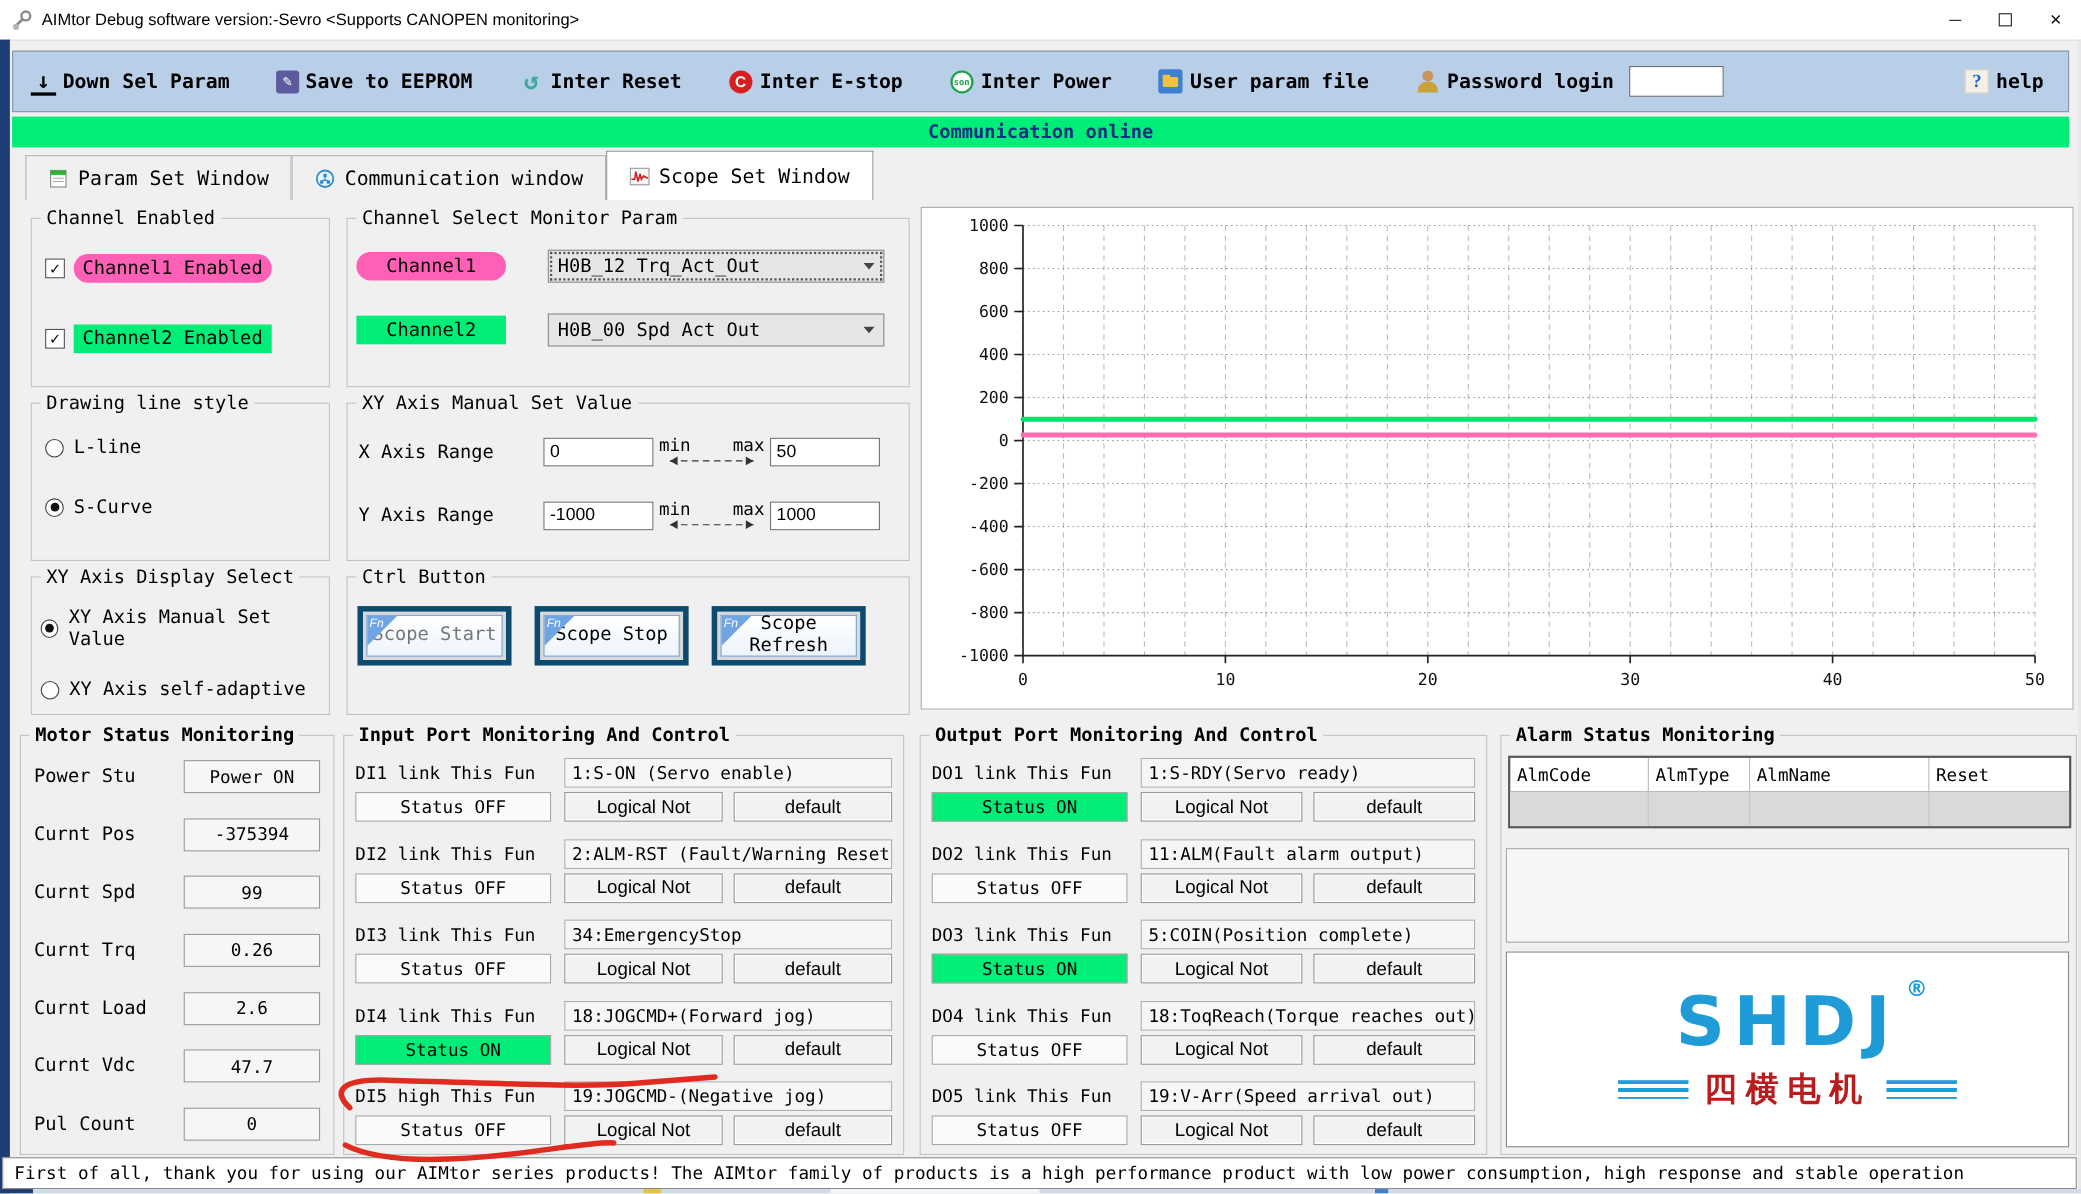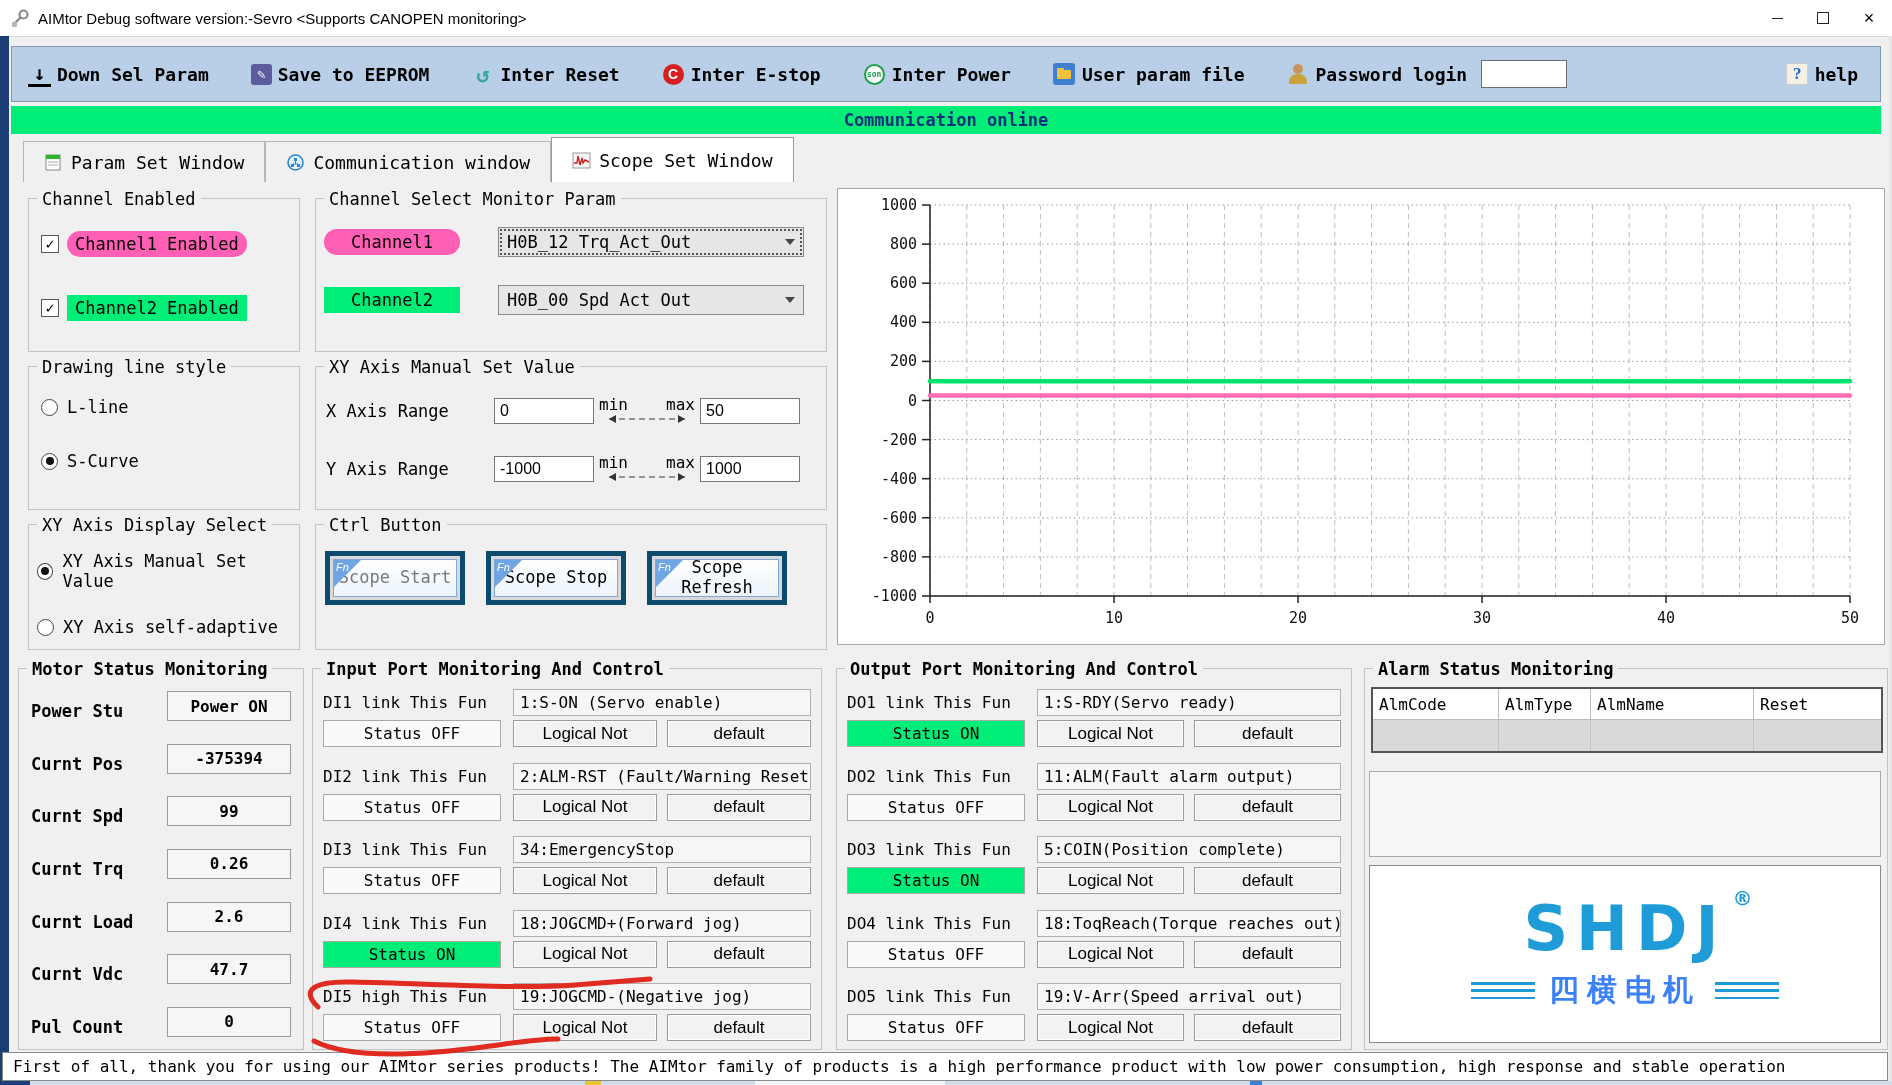--- a/index.html
+++ b/index.html
@@ -84,21 +84,21 @@
   
   .scope-btn-outer{width:140px;height:54px;background:#d9d9d9;border:5px solid #0c4a6e;padding:3px;box-sizing:border-box;cursor:default;}
   .scope-btn{width:100%;height:100%;border:1px solid #7fa8d6;background:linear-gradient(#ffffff,#edf4fc);
              position:relative;display:flex;align-items:center;justify-content:center;text-align:center;
              font-size:17px;box-sizing:border-box;line-height:1.15;}
   .fn-corner{position:absolute;left:0;top:0;width:0;height:0;border-top:27px solid #6fa5e2;border-right:27px solid transparent;}
   .fn-text{position:absolute;left:2px;top:1px;color:#fff;font-size:11px;font-family:"Liberation Sans",sans-serif;font-style:italic;}
   
   .chart-panel{left:837px;top:188px;width:1048px;height:457px;background:#fff;border:1px solid #a8a8a8;box-sizing:border-box;}
   
-  .mrow{display:flex;align-items:flex-end;justify-content:space-between;font-weight:bold;}
+  .mrow{display:flex;align-items:center;justify-content:space-between;}
   .mlabel{font-size:17px;}
   .mval{width:124px;height:30px;background:#f6f6f6;border:1px solid #9a9a9a;display:flex;align-items:center;
         justify-content:center;font-size:16px;box-sizing:border-box;}
   .port-block{display:grid;grid-template-columns:178px 1fr;row-gap:4px;column-gap:12px;}
   .port-name{font-size:16px;align-self:center;white-space:nowrap;}
   .func-box{height:27px;background:#f6f6f6;border:1px solid #b0b0b0;display:flex;align-items:center;
             padding:0 6px;font-size:16px;box-sizing:border-box;white-space:nowrap;overflow:hidden;}
   .status-box{height:27px;background:#fafafa;border:1px solid #a8a8a8;display:flex;align-items:center;
               justify-content:center;font-size:16px;box-sizing:border-box;}
   .status-box.on{background:#00ee77;}
@@ -113,21 +113,21 @@
   .alarm-erow{display:flex;height:31px;background:#d9d9d9;}
   .alarm-ecell{border-right:1px solid #c4c4c4;box-sizing:border-box;}
   .alarm-empty{background:#f6f6f6;border:1px solid #a8a8a8;box-sizing:border-box;}
   .logo-box{background:#fff;border:1px solid #888;box-sizing:border-box;display:flex;flex-direction:column;
             align-items:center;justify-content:center;}
   .logo-main{font-family:"DejaVu Sans",sans-serif;font-weight:bold;font-size:62px;letter-spacing:8px;
              color:#1f9cd8;line-height:1;position:relative;}
   .logo-reg{font-size:20px;position:absolute;top:-10px;right:-26px;letter-spacing:0;}
   .logo-sub{display:flex;align-items:center;gap:14px;margin-top:10px;}
   .logo-lines{width:64px;height:17px;background:repeating-linear-gradient(#1f9cd8 0 3px,transparent 3px 7.5px);}
-  .logo-cn{font-family:"DejaVu Sans",sans-serif;font-weight:bold;font-size:30px;color:#3b82f6;letter-spacing:8px;}
+  .logo-cn{font-family:"DejaVu Sans",sans-serif;font-weight:bold;font-size:30px;color:#b91c1c;letter-spacing:8px;}
   
   .footer{left:2px;top:1052px;width:1886px;height:29px;background:#fff;border:1px solid #8a8a8a;
           box-sizing:border-box;display:flex;align-items:center;padding-left:10px;font-size:16px;white-space:nowrap;overflow:hidden;}
   
   .taskbar{left:0;top:1081px;width:1892px;height:4px;background:#cfdcea;}
   .tb-block{position:absolute;top:0;height:4px;}
   
   .overlay{left:0;top:0;width:1892px;height:1085px;pointer-events:none;z-index:50;}
 </style>
 </head>

